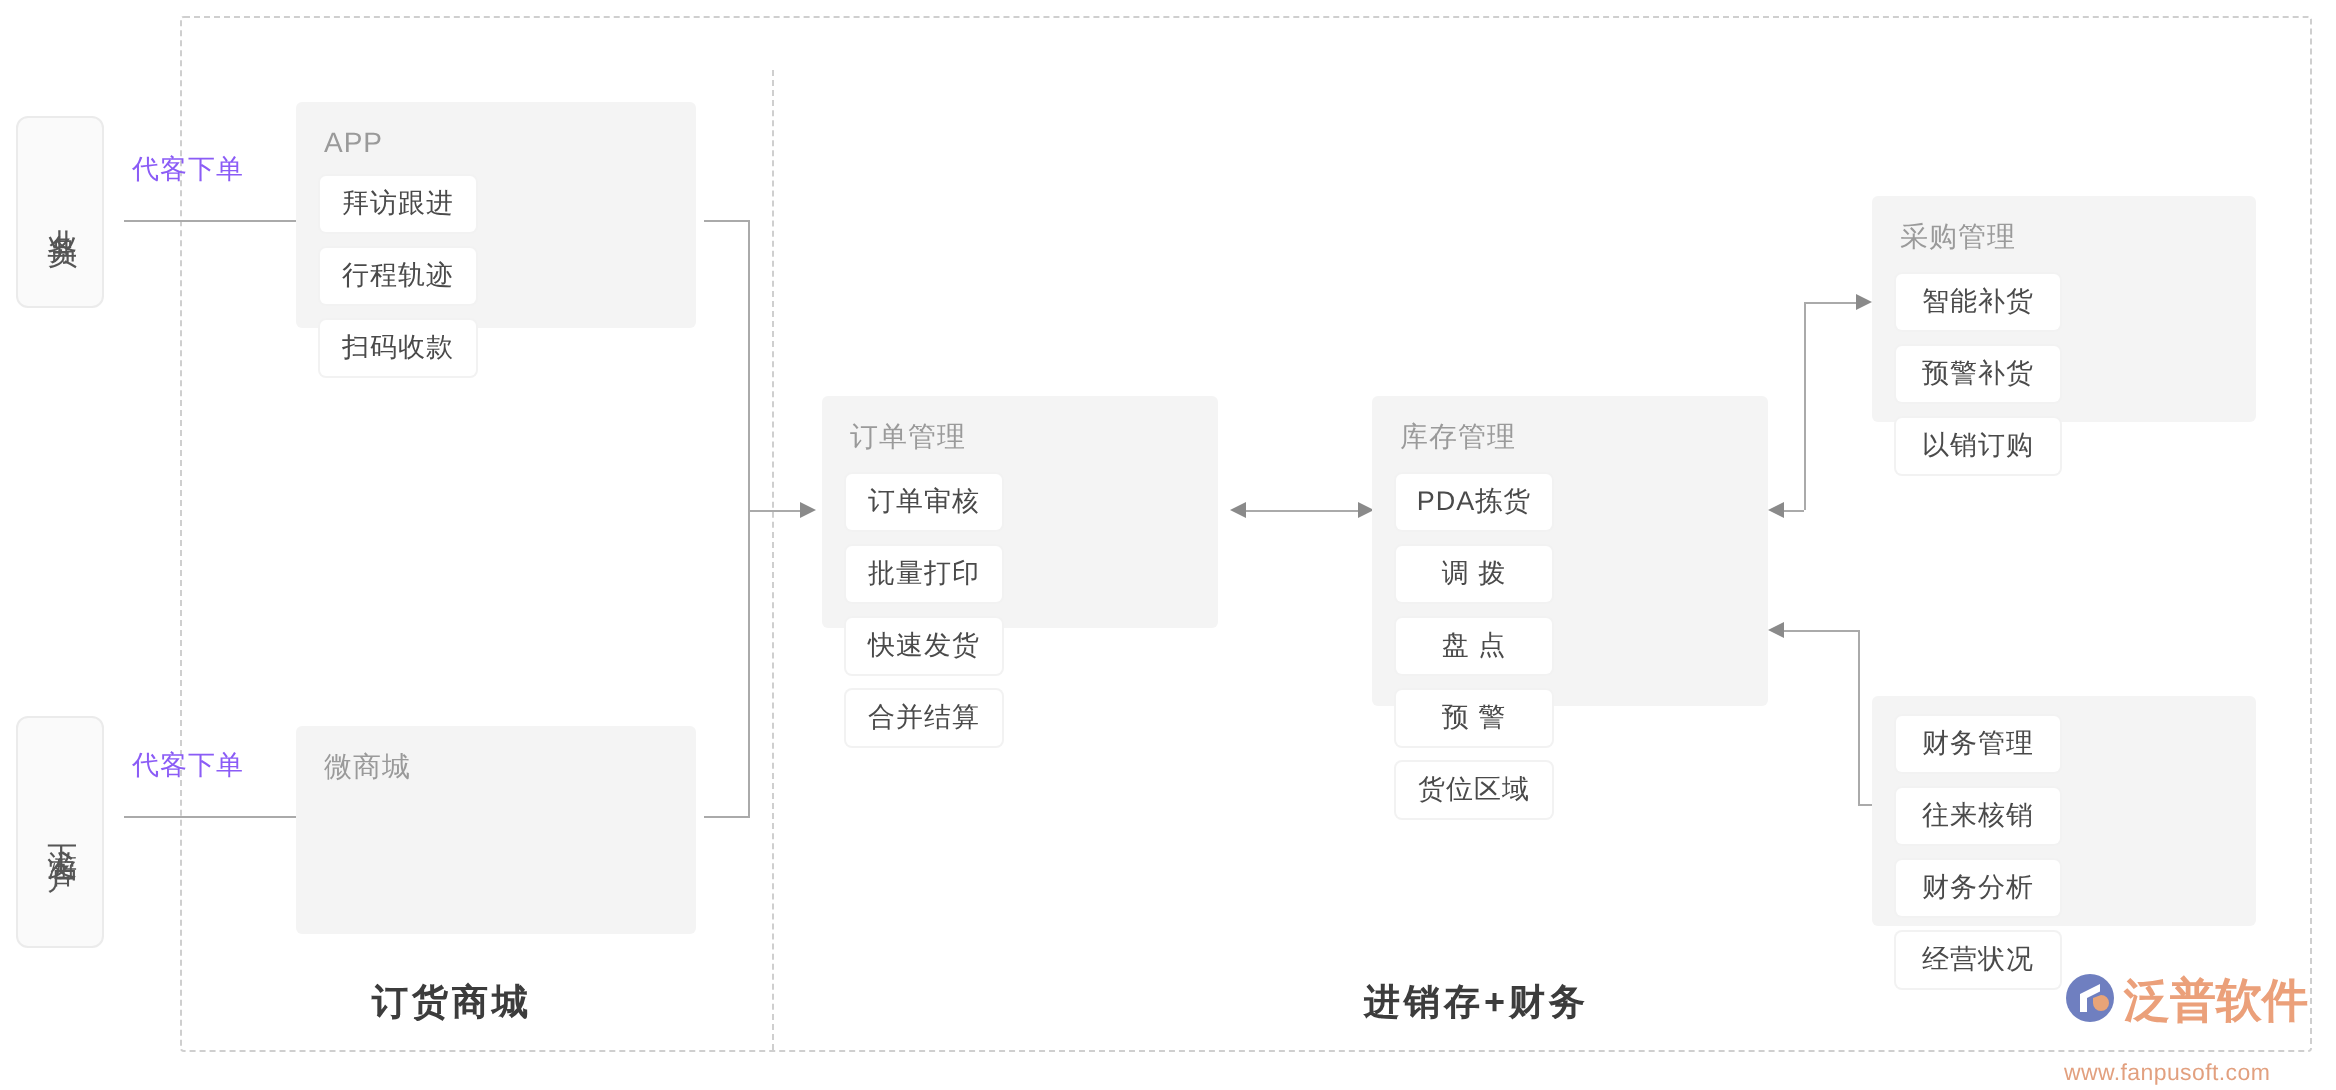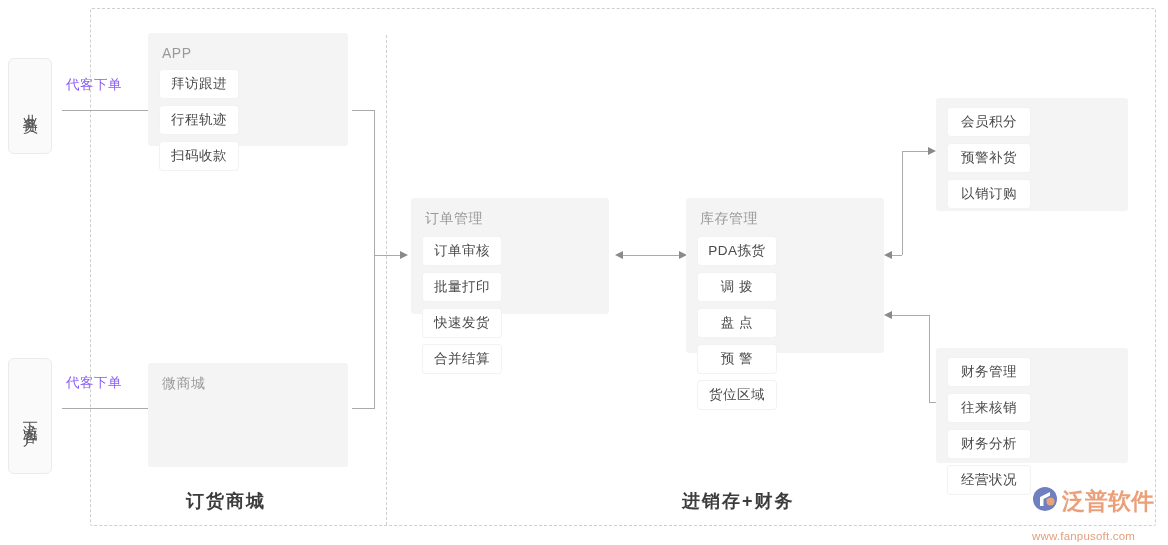--- a/index.html
+++ b/index.html
@@ -179,21 +179,21 @@
   </div>
 
   <div class="flow-label" style="left:66px; top:76px;">代客下单</div>
   <div class="hline" style="left:62px; top:110px; width:104px;"></div>
   <div class="arrow-r" style="left:165px; top:106px;"></div>
 
   <div class="flow-label" style="left:66px; top:374px;">代客下单</div>
   <div class="hline" style="left:62px; top:408px; width:104px;"></div>
   <div class="arrow-r" style="left:165px; top:404px;"></div>
 
-  <div class="module" style="left:148px; top:33px; width:200px; height:113px;">
+  <div class="module" style="left:148px; top:51px; width:200px; height:113px;">
     <div class="module-title">APP</div>
     <div class="chips">
       <div class="chip w78">拜访跟进</div>
       <div class="chip w78">行程轨迹</div>
       <div class="chip w78">扫码收款</div>
     </div>
   </div>
 
   <div class="module" style="left:148px; top:363px; width:200px; height:104px;">
     <div class="module-title">微商城</div>
@@ -230,22 +230,23 @@
     </div>
   </div>
 
   <div class="hline" style="left:902px; top:151px; width:28px;"></div>
   <div class="arrow-r" style="left:928px; top:147px;"></div>
   <div class="vline" style="left:902px; top:151px; height:104px;"></div>
   <div class="hline" style="left:890px; top:255px; width:12px;"></div>
   <div class="arrow-l" style="left:884px; top:251px;"></div>
 
   <div class="module" style="left:936px; top:98px; width:192px; height:113px;">
-    <div class="chips">
-      <div class="chip w82">会员积分</div>
+    <div class="module-title">采购管理</div>
+    <div class="chips">
+      <div class="chip w82">智能补货</div>
       <div class="chip w82">预警补货</div>
       <div class="chip w82">以销订购</div>
     </div>
   </div>
 
   <div class="hline" style="left:890px; top:315px; width:40px;"></div>
   <div class="arrow-l" style="left:884px; top:311px;"></div>
   <div class="vline" style="left:929px; top:315px; height:87px;"></div>
   <div class="hline" style="left:929px; top:402px; width:12px;"></div>
   <div class="arrow-r" style="left:939px; top:398px;"></div>

